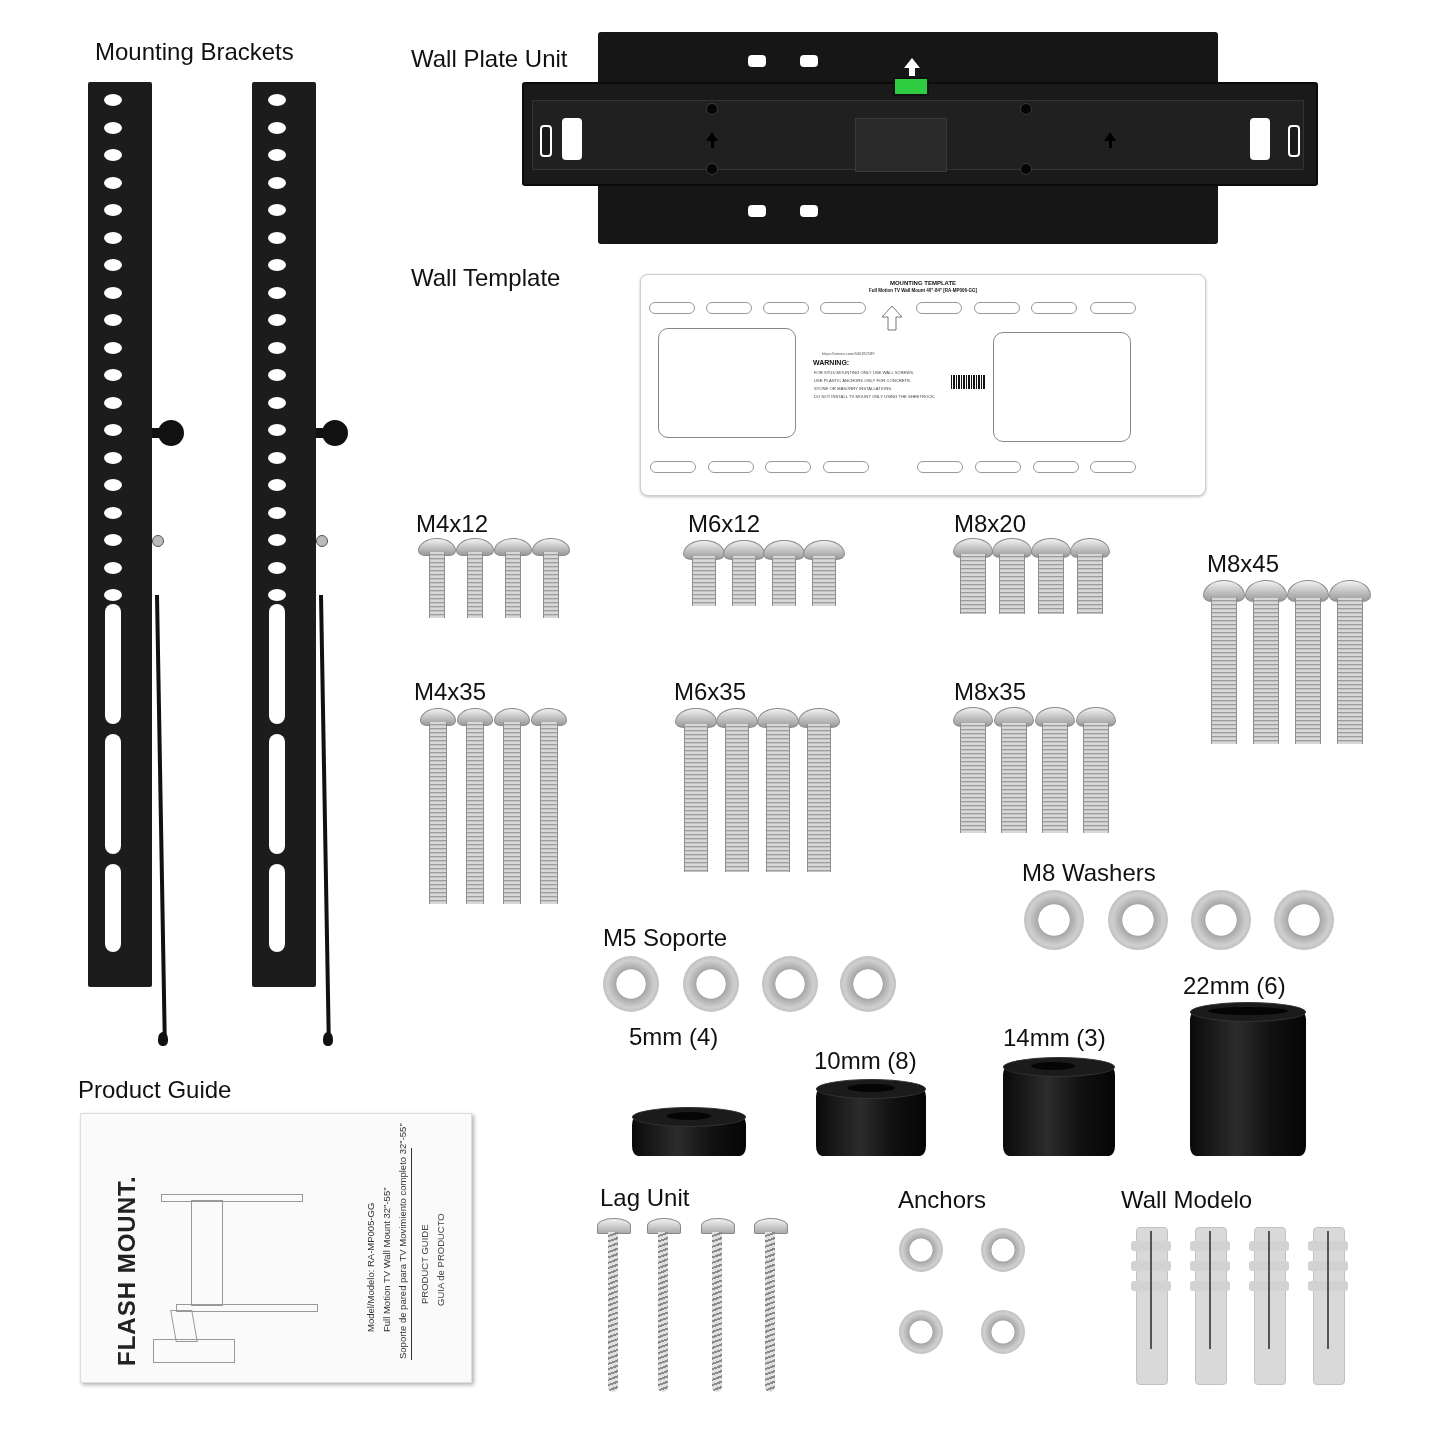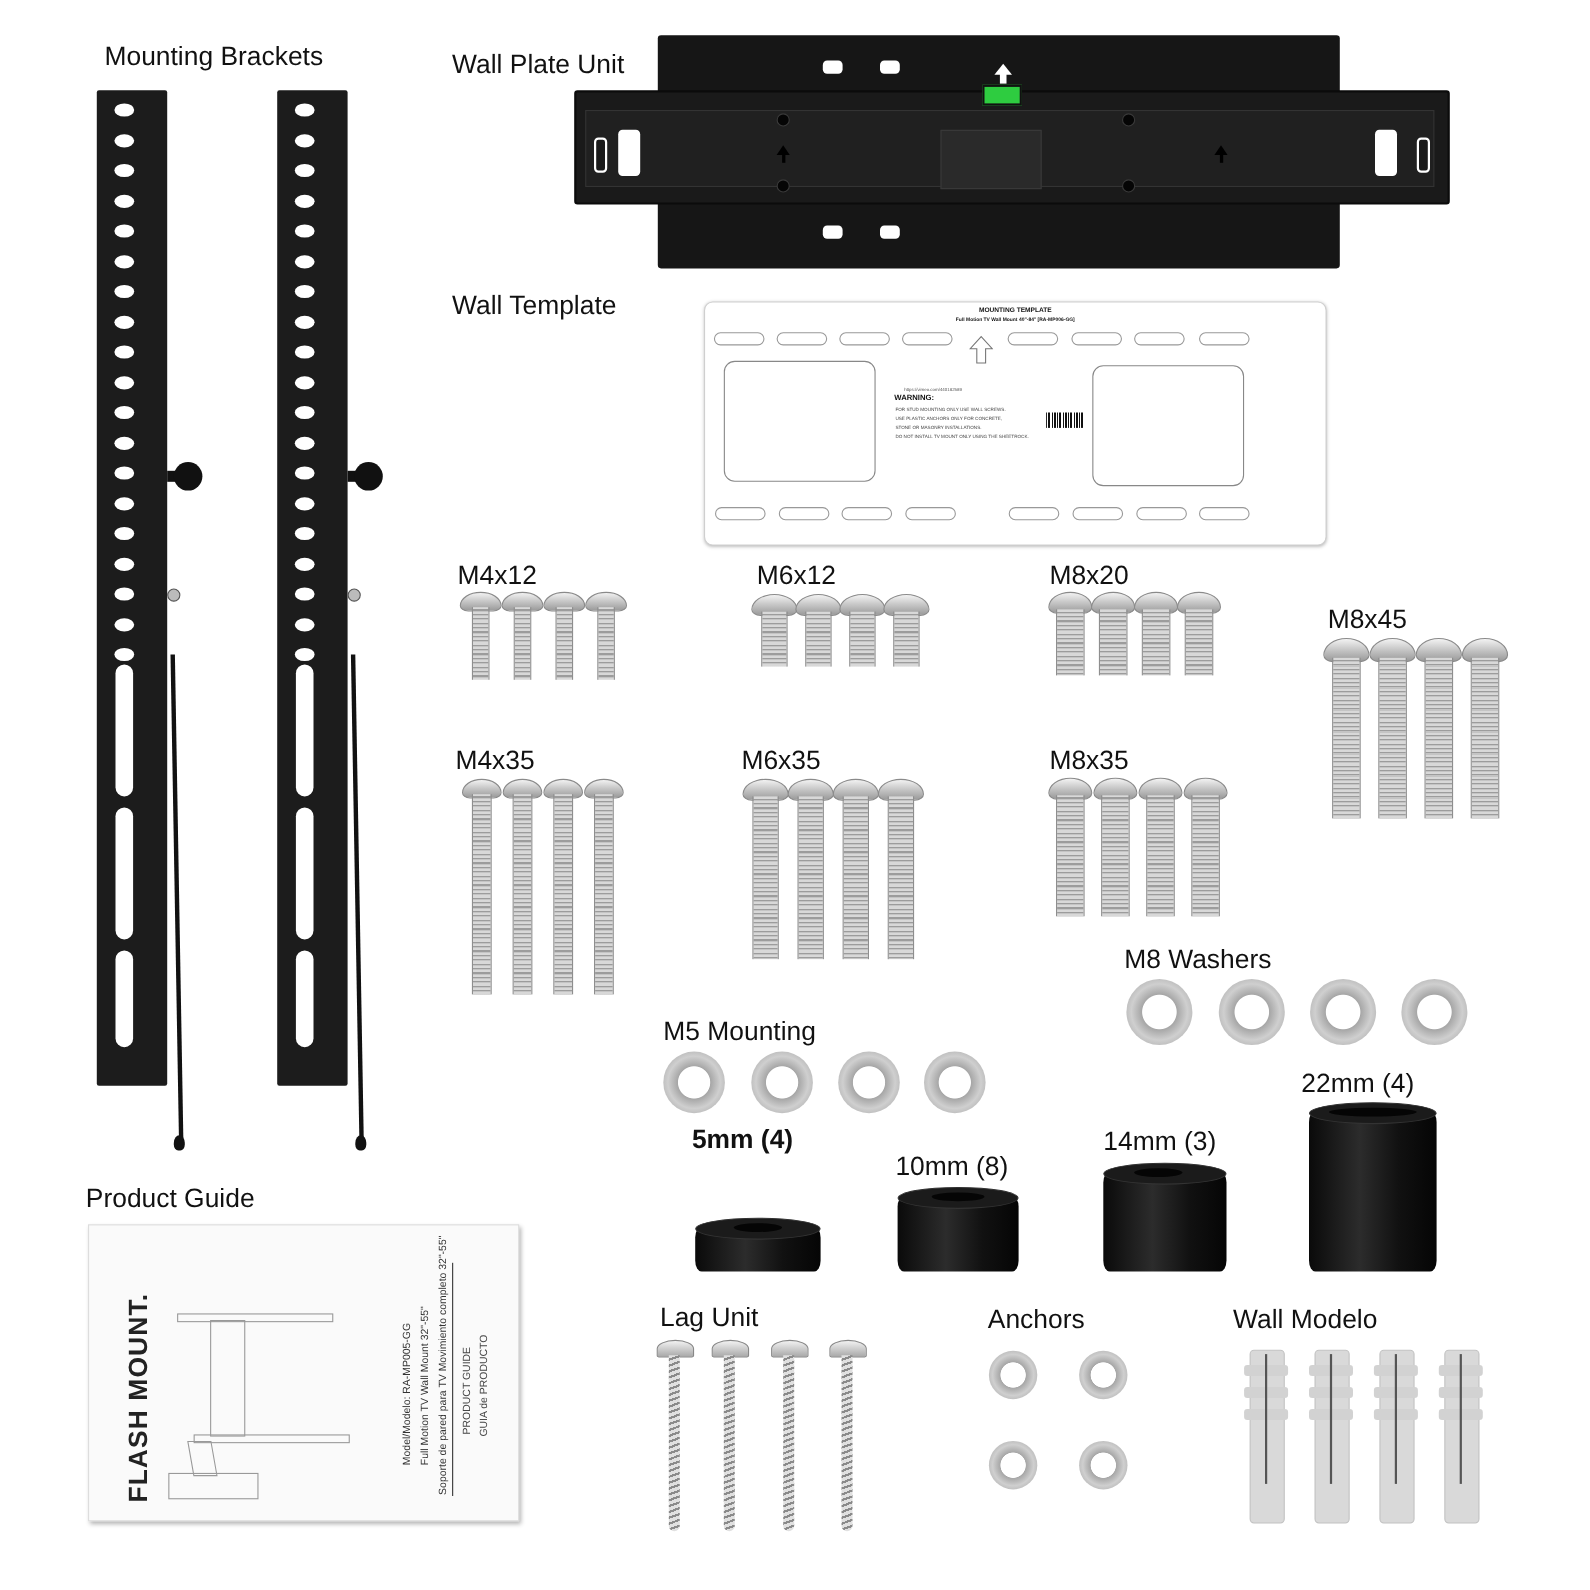--- a/index.html
+++ b/index.html
@@ -323,30 +323,30 @@
       <div class="shaft" style="width: 24px; height: 110px; left: 7px; top: 16px;"></div>
     </div>
   </div>
 
 <div class="label" style="left:1022px;top:861px;">M8 Washers</div>
 <div class="washer" style="left:1024px;top:890px;width:60px;height:60px;"></div>
 <div class="washer" style="left:1108px;top:890px;width:60px;height:60px;"></div>
 <div class="washer" style="left:1191px;top:890px;width:60px;height:60px;"></div>
 <div class="washer" style="left:1274px;top:890px;width:60px;height:60px;"></div>
 
-<div class="label" style="left:603px;top:926px;">M5 Mounting</div>
+<div class="label" style="left:603px;top:926px;">M5 Soporte</div>
 <div class="washer" style="left:603px;top:956px;width:56px;height:56px;"></div>
 <div class="washer" style="left:683px;top:956px;width:56px;height:56px;"></div>
 <div class="washer" style="left:762px;top:956px;width:56px;height:56px;"></div>
 <div class="washer" style="left:840px;top:956px;width:56px;height:56px;"></div>
 
-<div class="label" style="left:1183px;top:974px;">22mm (4)</div>
+<div class="label" style="left:1183px;top:974px;">22mm (6)</div>
 <div class="label" style="left:1003px;top:1026px;">14mm (3)</div>
 <div class="label" style="left:814px;top:1049px;">10mm (8)</div>
-<div class="label" style="left:629px;top:1025px;font-weight:bold;">5mm (4)</div>
+<div class="label" style="left:629px;top:1025px;">5mm (4)</div>
 
 <div class="spacer" style="left:632px;top:1115px;width:114px;height:41px;">
   <div class="top"></div>
     <div class="hole" style="left:35px;width:44px;"></div>
 </div>
 <div class="spacer" style="left:816px;top:1087px;width:110px;height:69px;">
   <div class="top"></div>
     <div class="hole" style="left:31px;width:48px;"></div>
 </div>
 <div class="spacer" style="left:1003px;top:1065px;width:112px;height:91px;">

